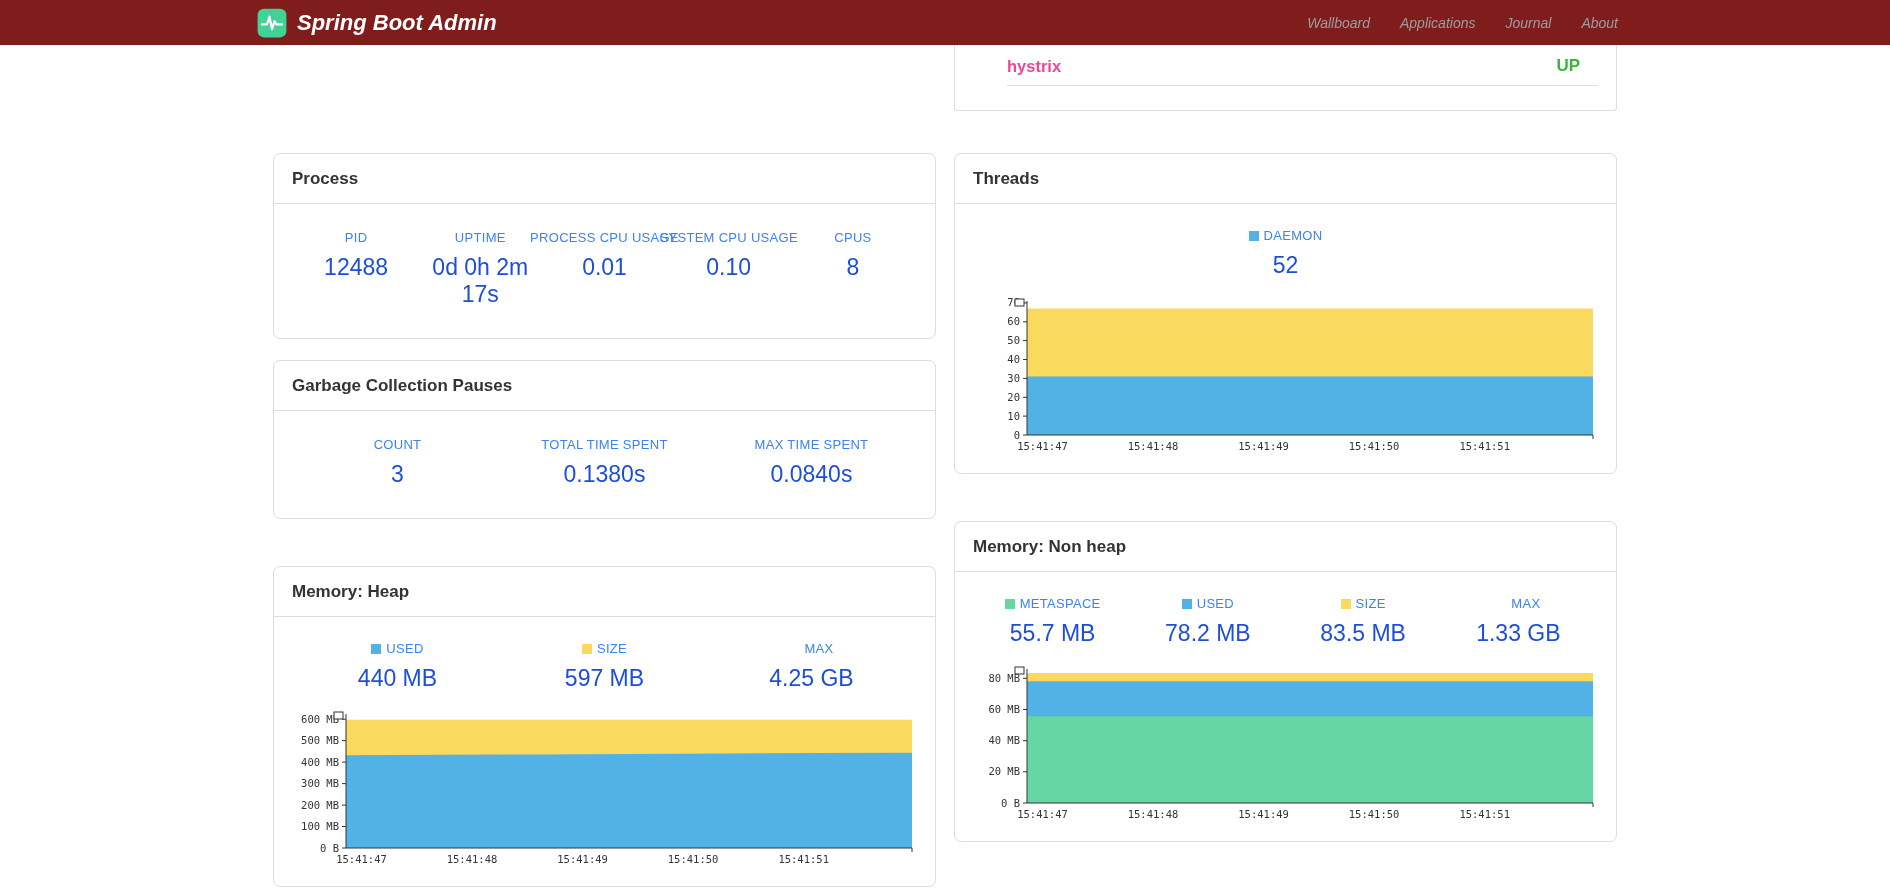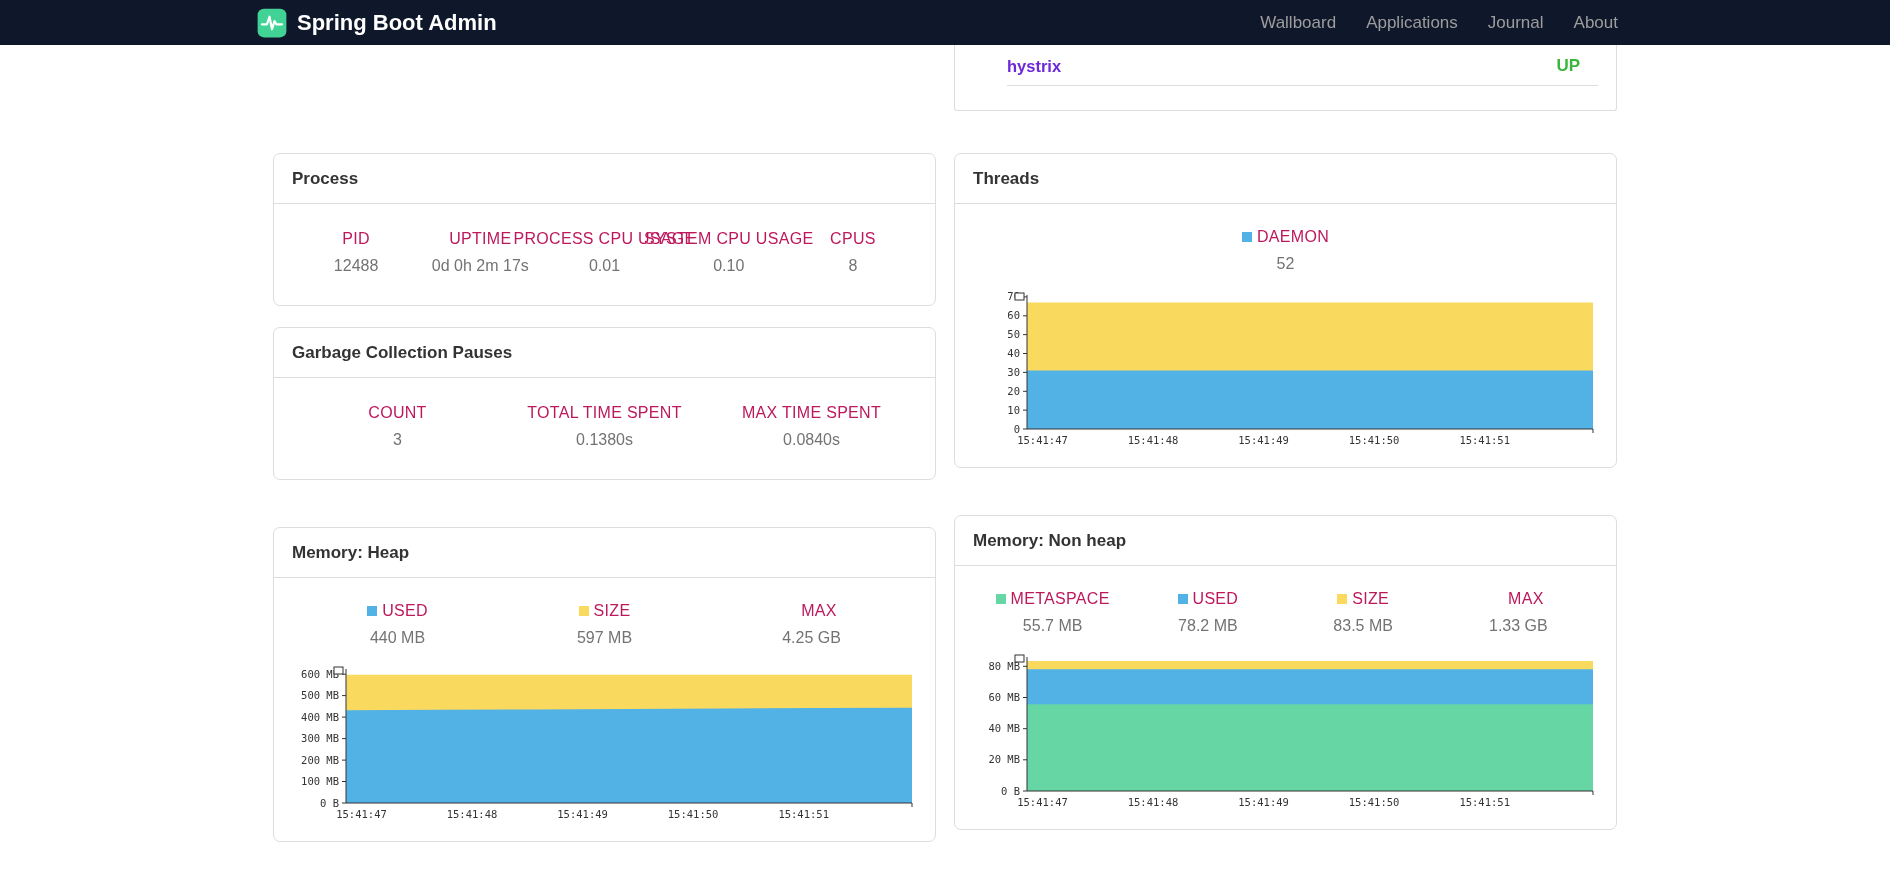--- a/index.html
+++ b/index.html
@@ -5,33 +5,33 @@
   * { box-sizing: border-box; margin: 0; padding: 0; }
   html, body { width: 1890px; height: 892px; }
   body {
     font-family: "Liberation Sans", sans-serif;
     background: #ffffff;
     color: #333;
     overflow: hidden;
   }
 
   
-  .navbar { height: 45px; background: #0f172a; }
+  .navbar { height: 45px; background: #7f1d1d; font-style: italic; }
   .nav-inner {
     width: 1376px; margin: 0 auto; height: 100%;
     display: flex; align-items: center;
   }
   .brand {
     display: flex; align-items: center; gap: 10px;
     color: #ffffff; font-size: 22px; font-weight: bold; cursor: pointer;
     white-space: nowrap;
   }
   .nav-links { margin-left: auto; display: flex; list-style: none; height: 100%; }
   .nav-links li {
-    color: #9d9d9d; font-size: 17px; padding: 0 15px;
+    color: #9d9d9d; font-size: 14px; padding: 0 15px;
     display: flex; align-items: center; cursor: pointer; white-space: nowrap;
   }
 
   
   .container {
     width: 1344px; margin: 0 auto;
     display: flex; gap: 18px; align-items: flex-start;
   }
   .col { width: 663px; display: flex; flex-direction: column; }
   .spacer-108 { height: 108px; }
@@ -50,34 +50,34 @@
 
   
   .app-panel {
     border-top: none; border-radius: 0 0 3px 3px;
     height: 66px; overflow: hidden;
   }
   .app-row {
     display: flex; justify-content: space-between; align-items: center;
     padding: 11px 36px 9px 52px;
   }
-  .app-name { font-size: 16.5px; font-weight: 600; color: #6d28d9; cursor: pointer; }
+  .app-name { font-size: 16.5px; font-weight: 600; color: #ec4899; cursor: pointer; }
   .app-status { font-size: 17px; font-weight: bold; }
   .app-divider { border-bottom: 1px solid #ddd; margin: 0 18px 0 52px; }
 
   
   .metrics { display: flex; padding: 26px 20px 30px; }
   .metrics.legend { padding: 24px 20px 6px; }
   .metric { flex: 1; text-align: center; min-width: 0; }
   .m-label {
-    font-size: 16px; color: #be185d; letter-spacing: 0.3px;
+    font-size: 13px; color: #3b82f6; letter-spacing: 0.3px;
     display: flex; justify-content: center; align-items: center; gap: 5px;
     white-space: nowrap;
   }
-  .m-value { font-size: 16px; margin-top: 9px; color: #737373; }
+  .m-value { font-size: 23px; margin-top: 9px; color: #1d4ed8; }
   .sq { width: 10px; height: 10px; display: inline-block; flex: none; }
 
   
   .chart { display: block; margin: 8px auto 16px; }
   .chart text.tick {
     font-family: "DejaVu Sans Mono", monospace;
     font-size: 10.5px; fill: #333;
   }
 </style>
 </head>

